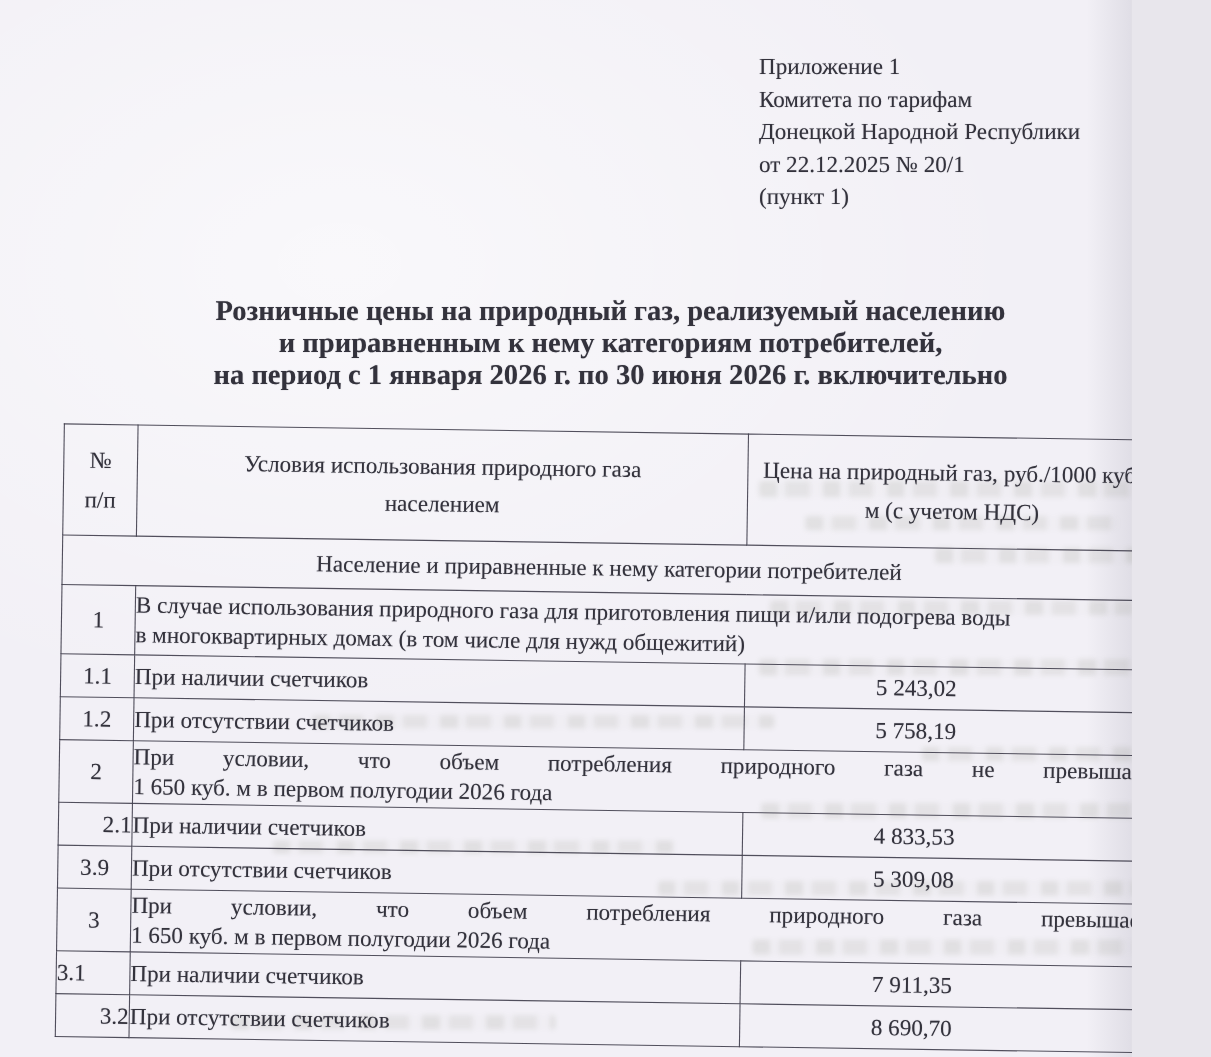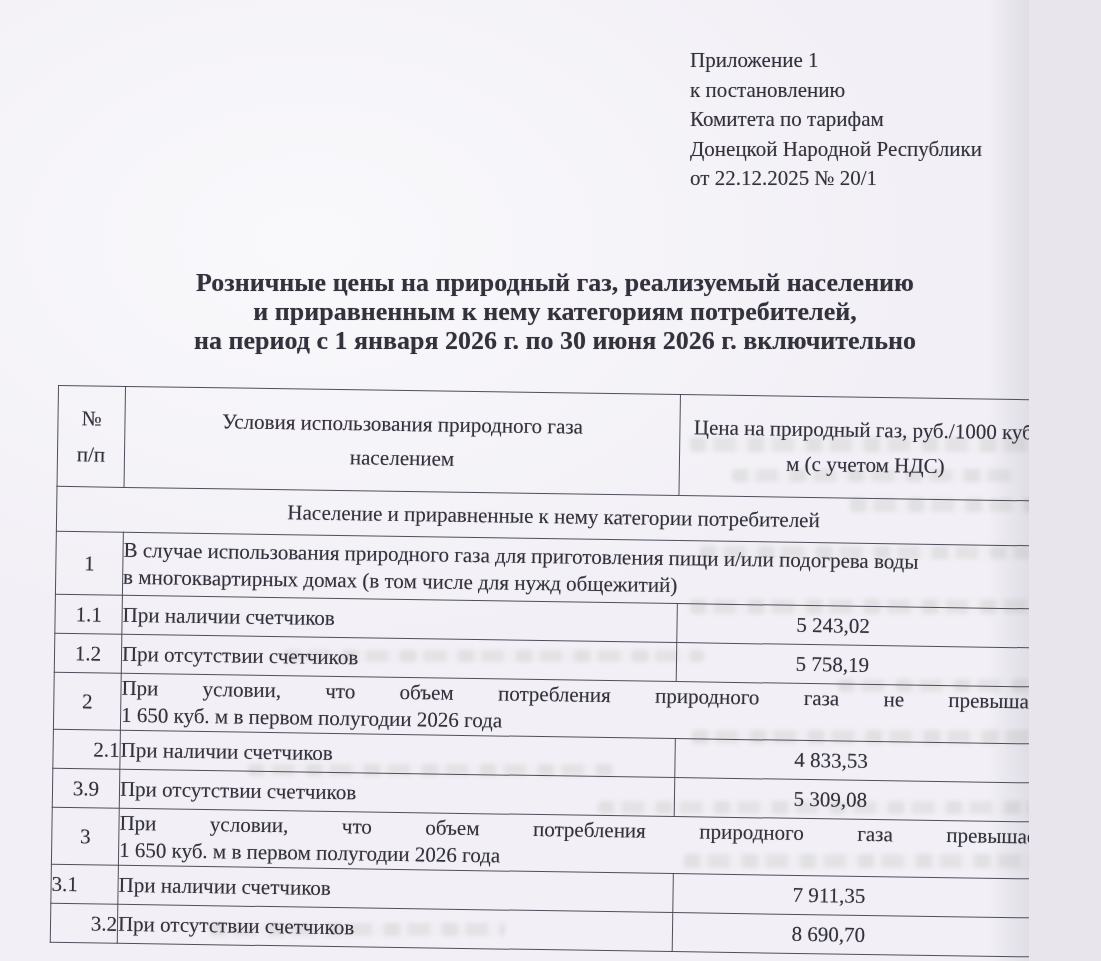--- a/index.html
+++ b/index.html
@@ -86,24 +86,24 @@
   <div class="ghost" style="left:284px;top:650px;width:420px;height:12px;"></div>
   <div class="ghost" style="left:838px;top:679px;width:200px;height:13px;"></div>
   <div class="ghost" style="left:692px;top:730px;width:345px;height:14px;"></div>
   <div class="ghost" style="left:248px;top:764px;width:365px;height:12px;"></div>
   <div class="ghost" style="left:598px;top:801px;width:435px;height:13px;"></div>
   <div class="ghost" style="left:684px;top:854px;width:368px;height:14px;"></div>
   <div class="ghost" style="left:210px;top:923px;width:295px;height:13px;"></div>
 
   <div class="annex">
     <div>Приложение 1</div>
-    <div>к постановлению</div>
     <div>Комитета по тарифам</div>
     <div>Донецкой Народной Республики</div>
     <div>от 22.12.2025 № 20/1</div>
+    <div>(пункт 1)</div>
   </div>
 
   <div class="title">
     <div>Розничные цены на природный газ, реализуемый населению</div>
     <div>и приравненным к нему категориям потребителей,</div>
     <div>на период с 1 января 2026 г. по 30 июня 2026 г. включительно</div>
   </div>
 
   <div class="tablewrap">
     <table class="t">

